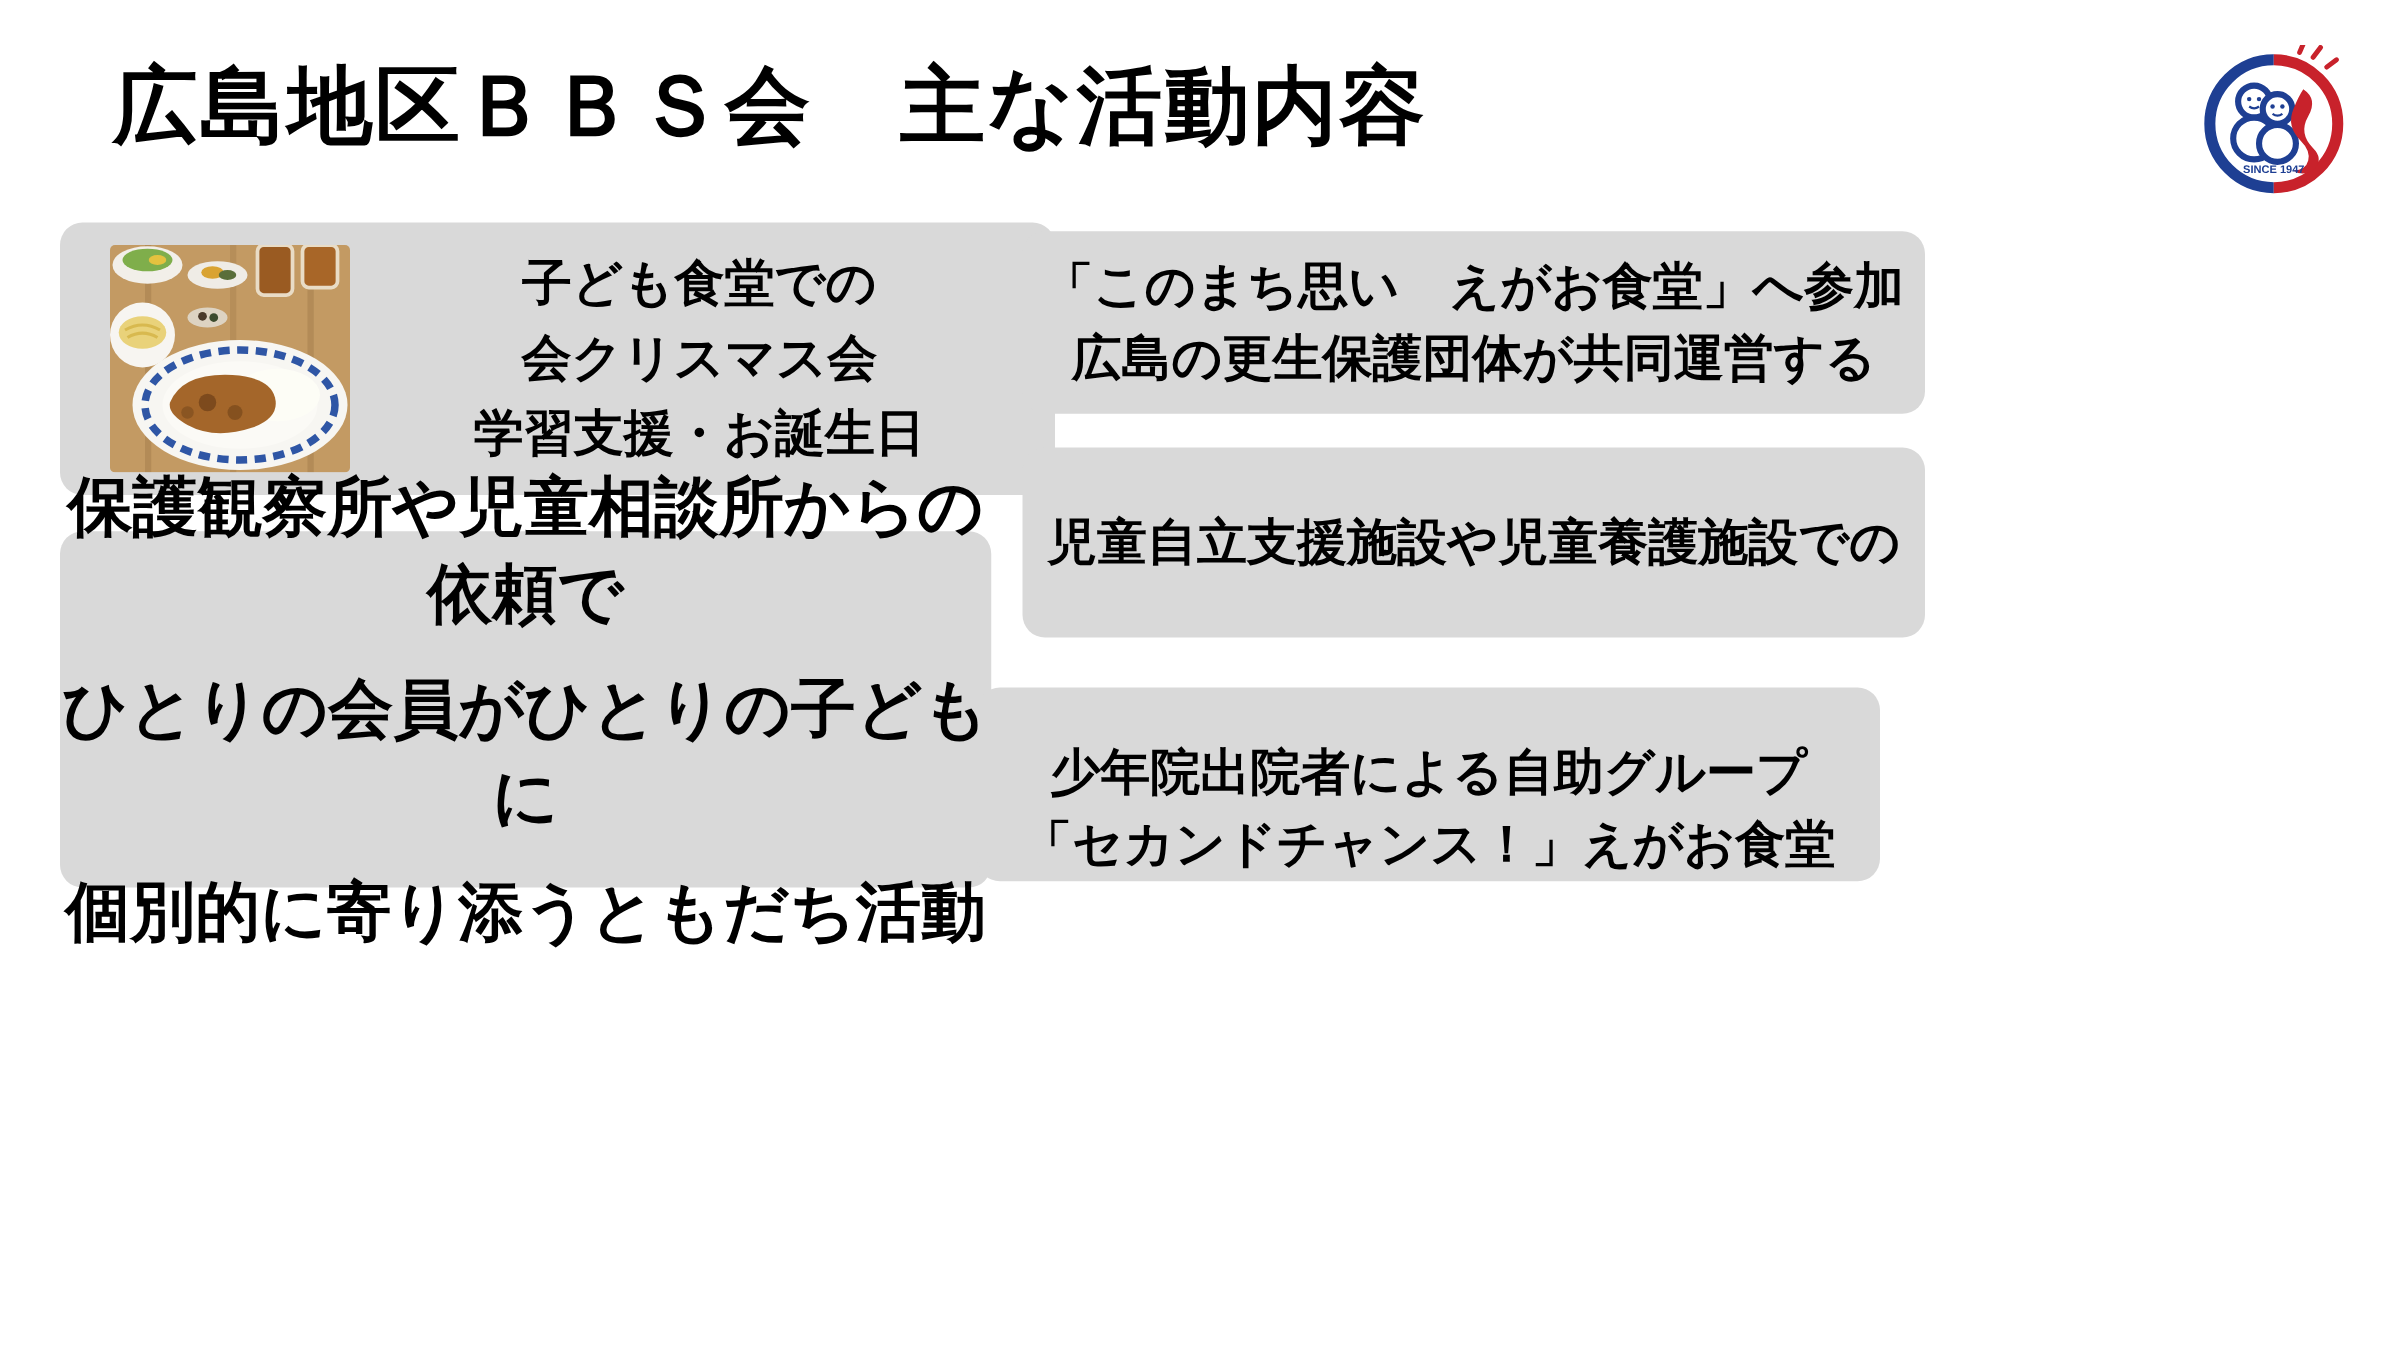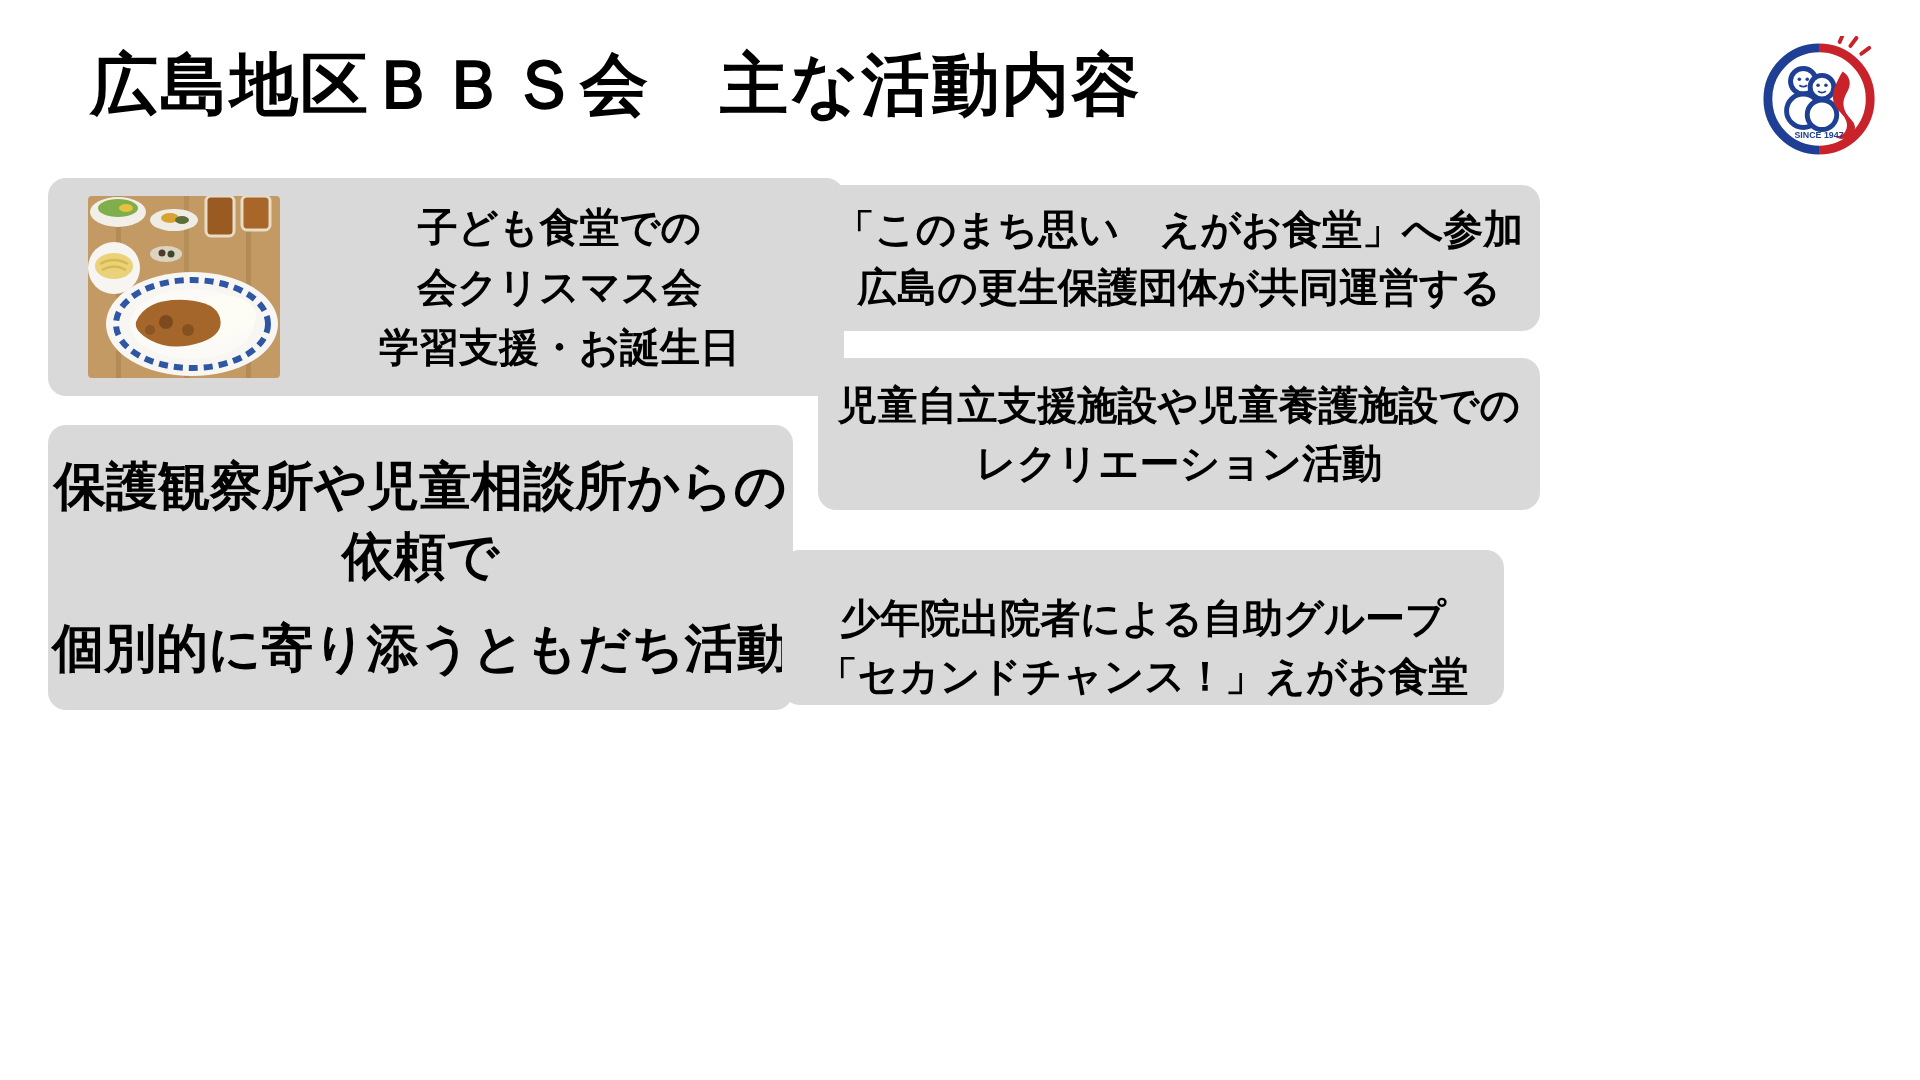--- a/index.html
+++ b/index.html
@@ -115,35 +115,35 @@
     <div class="lines">
       <div>子ども食堂での</div>
       <div>会クリスマス会</div>
       <div>学習支援・お誕生日</div>
     </div>
   </div>
 
   <div class="card card-left-bottom">
     <div class="lines">
       <div>保護観察所や児童相談所からの依頼で</div>
+      <div>ひとりの会員がひとりの子どもに</div>
       <div>個別的に寄り添うともだち活動</div>
     </div>
   </div>
 
   <div class="card card-right-top">
     <div class="lines">
       <div>「このまち思い　えがお食堂」へ参加</div>
       <div>広島の更生保護団体が共同運営する</div>
     </div>
   </div>
 
   <div class="card card-right-mid">
     <div class="lines">
       <div>児童自立支援施設や児童養護施設での</div>
-      <div>レクリエーション活動</div>
     </div>
   </div>
 
   <div class="card card-right-bot">
     <div class="lines">
       <div>少年院出院者による自助グループ</div>
       <div>「セカンドチャンス！」えがお食堂</div>
     </div>
   </div>
 

